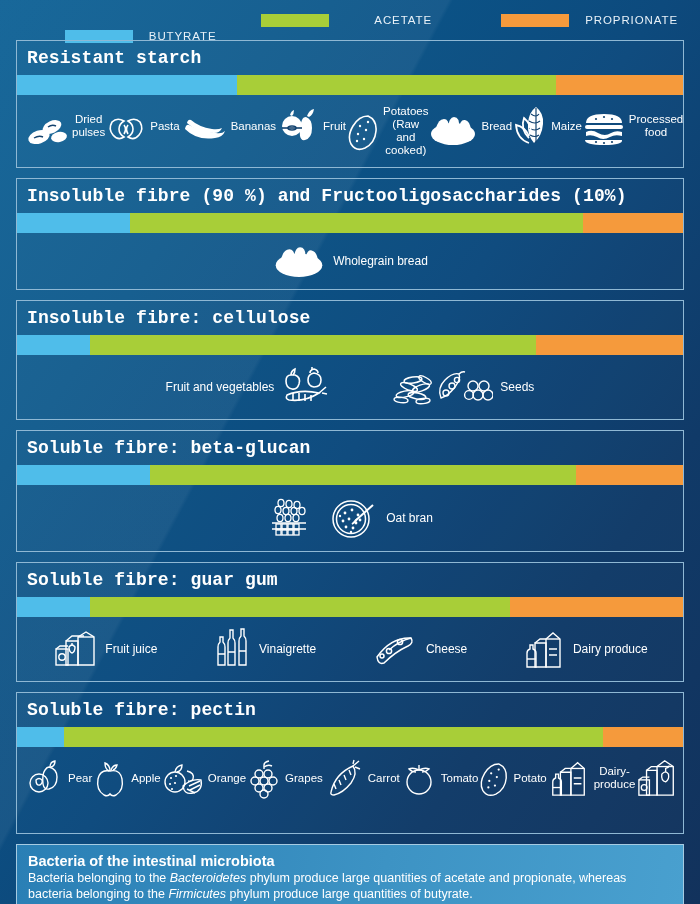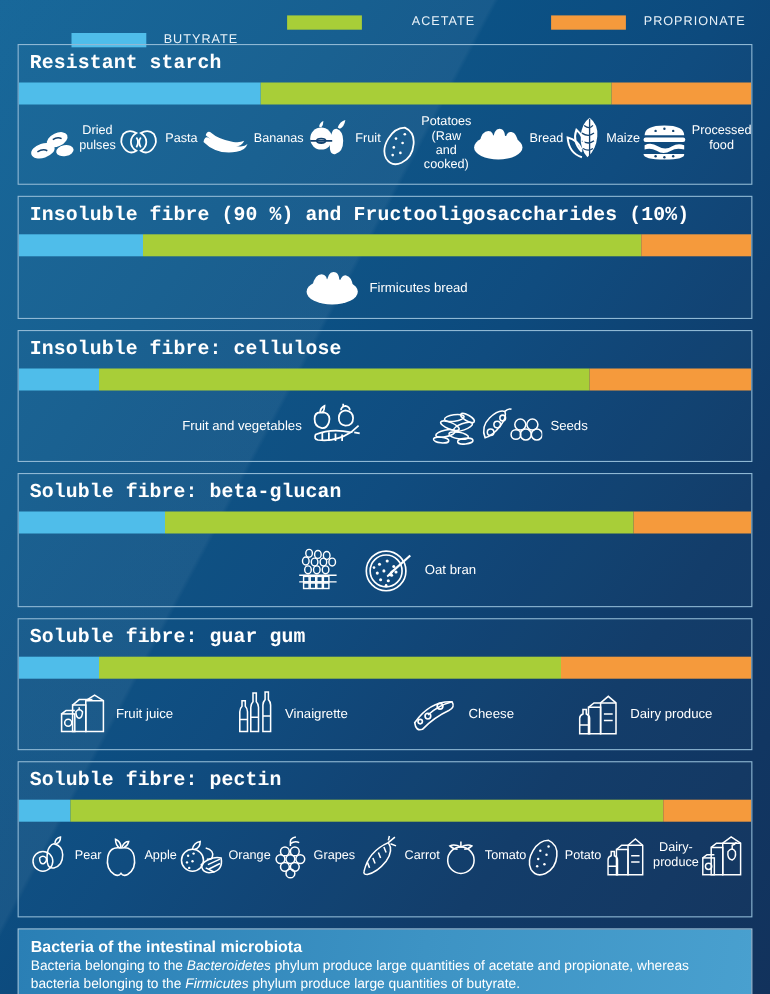--- a/index.html
+++ b/index.html
@@ -293,21 +293,21 @@
     <div class="items row-center" style="min-height:56px">
       <div class="item-inline">
         <span class="ico">
           <svg width="54" height="36" viewBox="0 0 50 34">
             <ellipse cx="25" cy="21" rx="22" ry="11" fill="#fff"></ellipse>
             <path d="M8 16 q2 -10 8 -10 q5 0 5 9z" fill="#fff"></path>
             <path d="M20 15 q1 -11 6 -11 q6 0 5 11z" fill="#fff"></path>
             <path d="M31 16 q1 -10 6 -9 q5 1 6 10z" fill="#fff"></path>
           </svg>
         </span>
-        <span class="lbl">Firmicutes bread</span>
+        <span class="lbl">Wholegrain bread</span>
       </div>
     </div>
   </div>
 
   <div class="panel">
     <div class="panel-title">Insoluble fibre: cellulose</div>
     <div class="bar">
       <span class="seg-butyrate" style="width:11%"></span>
       <span class="seg-acetate" style="width:67%"></span>
       <span class="seg-propionate" style="width:22%"></span>

